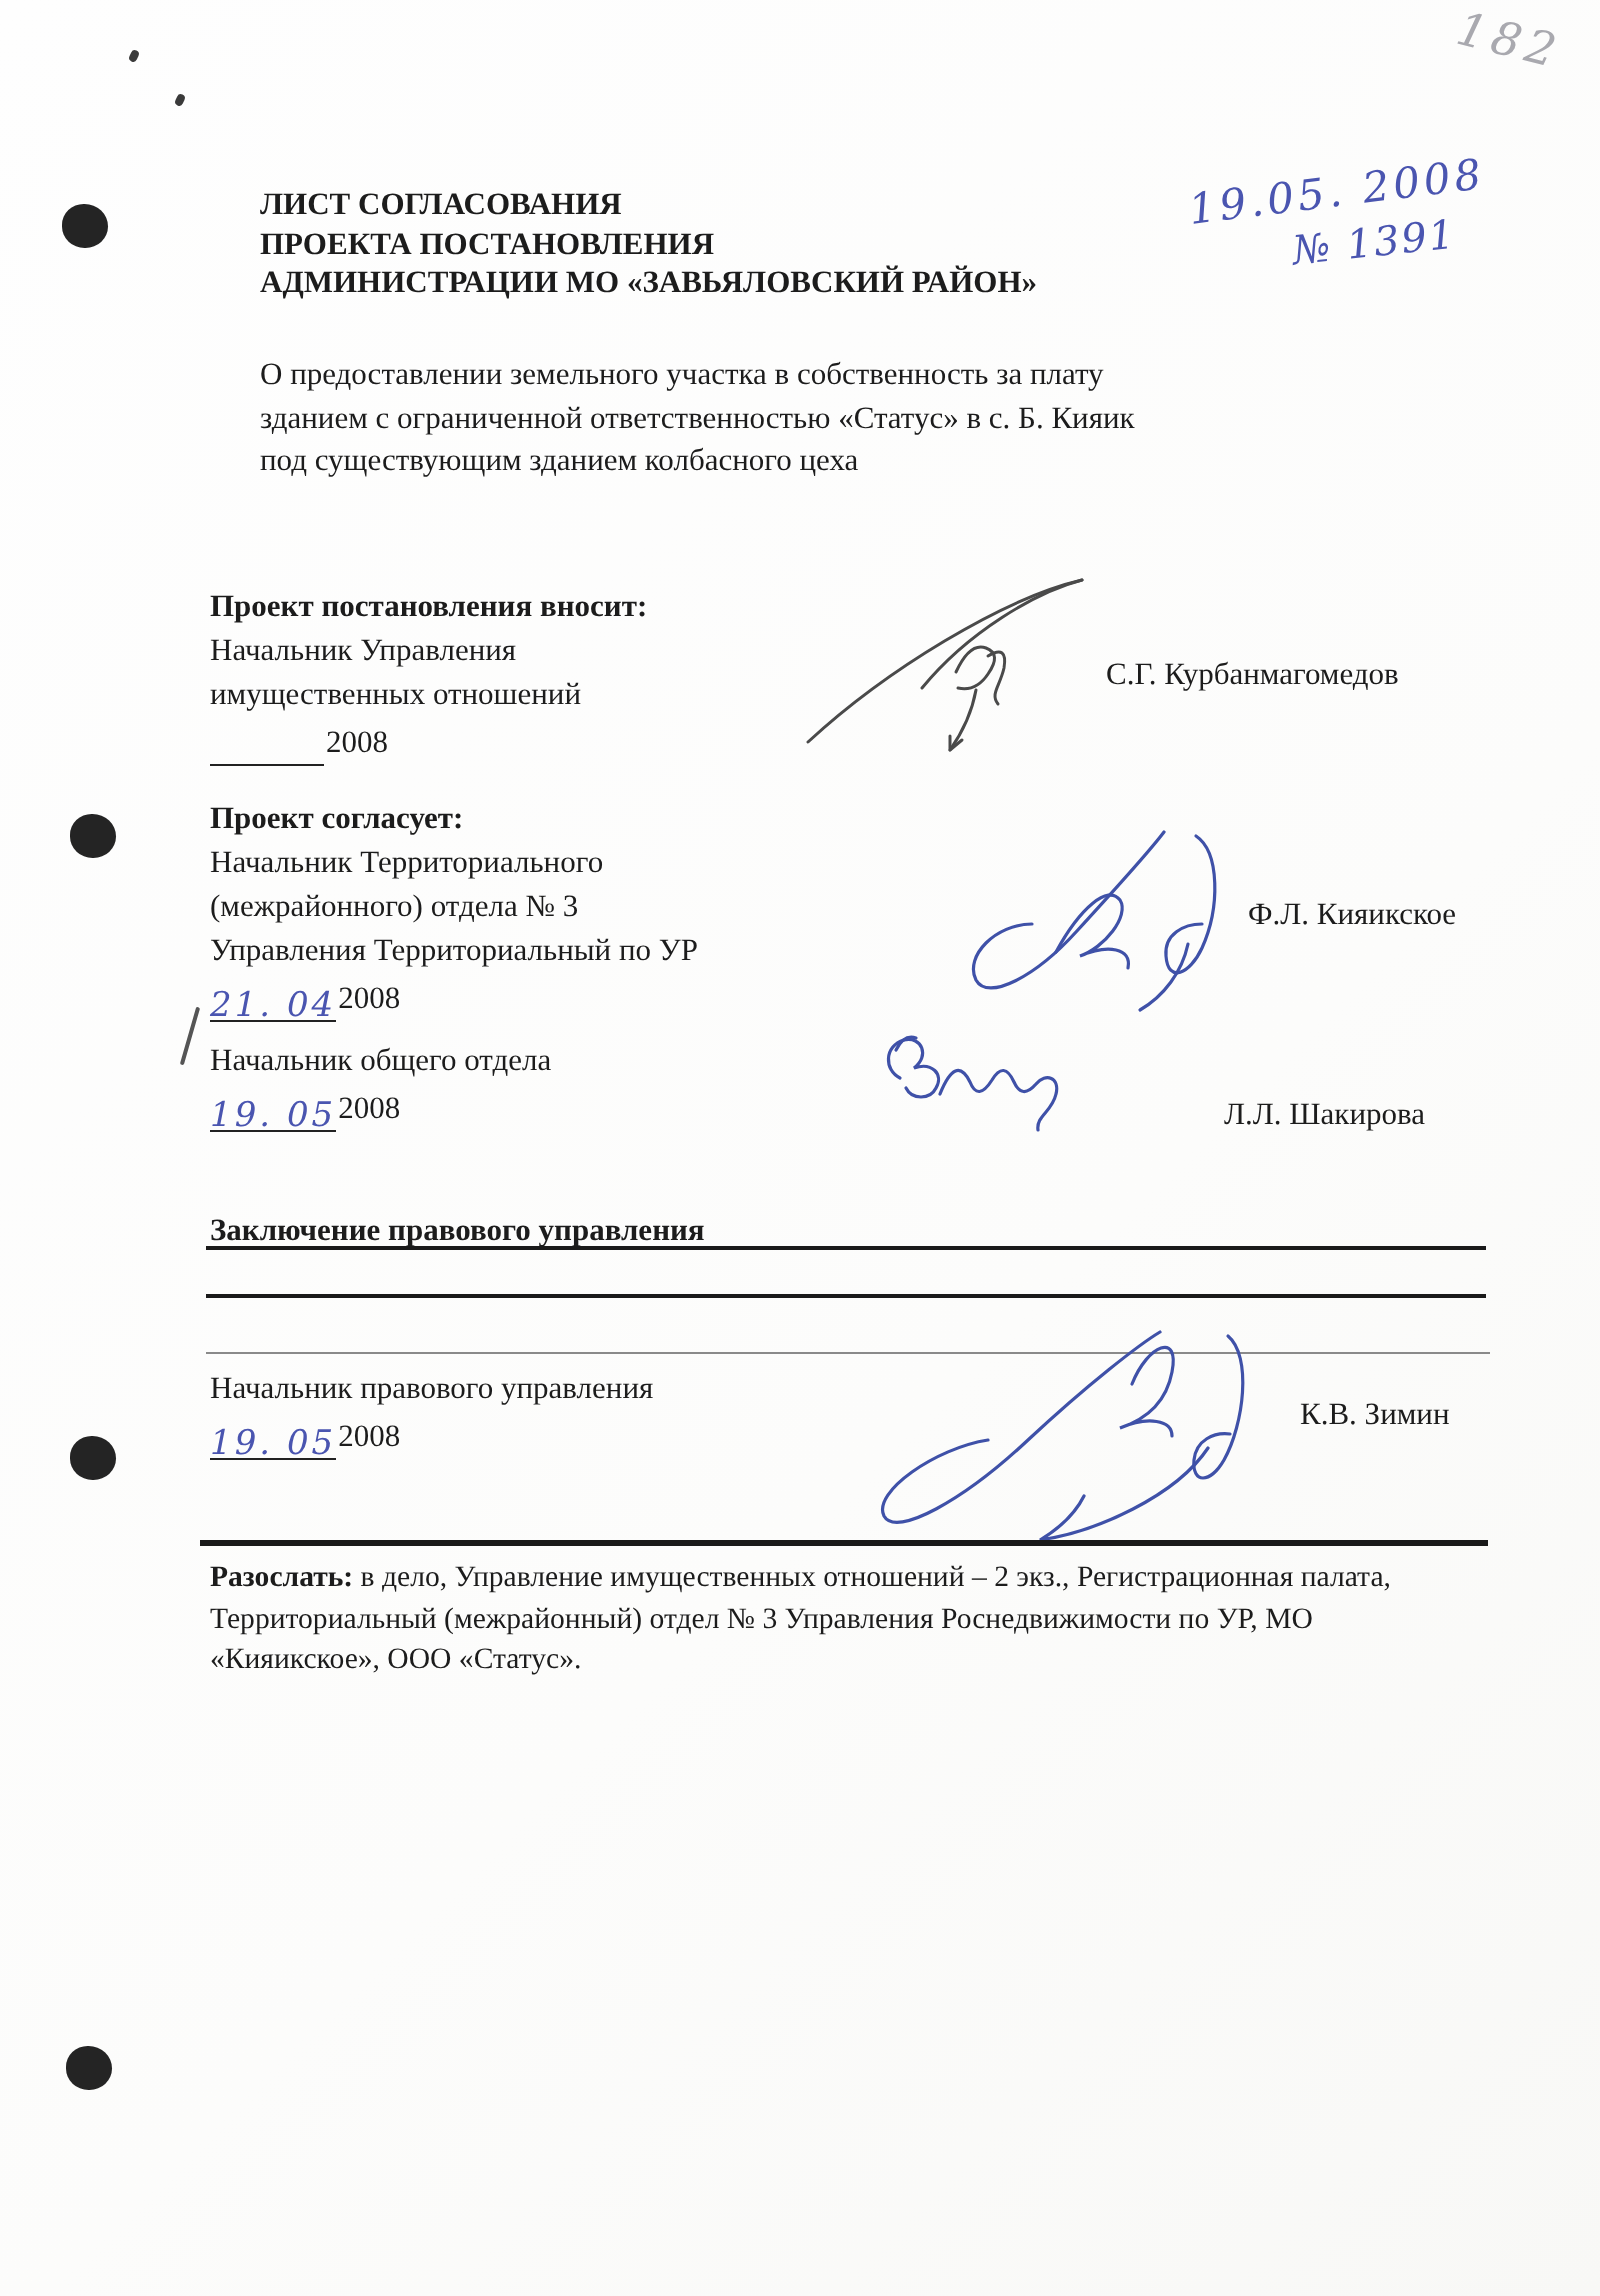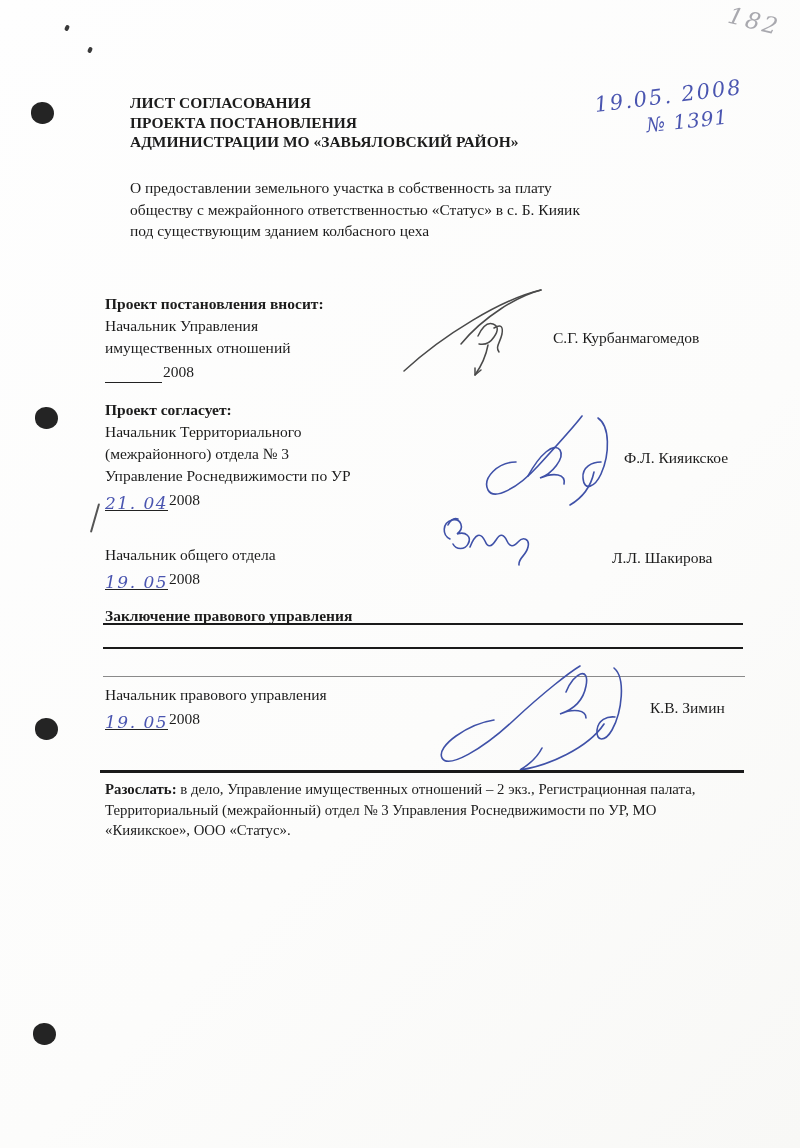--- a/index.html
+++ b/index.html
@@ -62,21 +62,21 @@
   <div class="stamp-num hw-blue" style="left:646px;top:109px;">№ 1391</div>
 
   <div class="title-block">
     <div>ЛИСТ СОГЛАСОВАНИЯ</div>
     <div>ПРОЕКТА ПОСТАНОВЛЕНИЯ</div>
     <div>АДМИНИСТРАЦИИ МО «ЗАВЬЯЛОВСКИЙ РАЙОН»</div>
   </div>
 
   <div class="subject-block">
     <div>О предоставлении  земельного участка в собственность за плату</div>
-    <div>обществу с межрайонного ответственностью «Статус» в с. Б. Кияик</div>
+    <div>зданием с ограниченной ответственностью «Статус» в с. Б. Кияик</div>
     <div>под существующим зданием колбасного цеха</div>
   </div>
 
   <div class="sec" style="top:293px;">
     <div class="hd">Проект  постановления вносит:</div>
     <div>Начальник Управления</div>
     <div>имущественных отношений</div>
     <div class="date-row"><span class="blank"><span class="hw hw-blue"></span></span><span class="year">2008</span></div>
   </div>
   <svg class="sig" style="left:398px;top:283px;" width="152" height="96" viewBox="0 0 152 96">
@@ -88,35 +88,35 @@
       <path d="M 90 62 C 88 73, 84 82, 77 92"></path>
       <path d="M 77 92 l 6 -5 M 77 92 l 0 -7"></path>
     </g>
   </svg>
   <div class="signer" style="left:553px;top:329px;">С.Г. Курбанмагомедов</div>
 
   <div class="sec" style="top:399px;">
     <div class="hd">Проект согласует:</div>
     <div>Начальник Территориального</div>
     <div>(межрайонного) отдела № 3</div>
-    <div>Управление Роснедвижимости по УР</div>
+    <div>Управления Территориальный по УР</div>
     <div class="date-row"><span class="blank"><span class="hw hw-blue">21. 04</span></span><span class="year">2008</span></div>
   </div>
   <svg class="sig" style="left:478px;top:404px;" width="150" height="106" viewBox="0 0 150 106">
     <g fill="none" stroke="#3f51a8" stroke-width="1.6" stroke-linecap="round">
       <path d="M 38 58 C 20 58, 4 74, 10 86 C 16 97, 40 84, 60 62 C 82 38, 98 20, 104 12"></path>
       <path d="M 50 72 c 12 -22 26 -34 32 -26 c 5 8 -8 24 -20 28 c 14 -6 26 -4 24 6"></path>
       <path d="M 120 14 c 12 8 12 36 3 56 c -6 13 -17 18 -18 4 c -1 -11 9 -16 18 -16"></path>
       <path d="M 116 68 c -3 14 -12 26 -24 33"></path>
     </g>
   </svg>
   <div class="signer" style="left:624px;top:449px;">Ф.Л. Кияикское</div>
 
   <div class="pen-slash" style="left:94px;top:503px;"></div>
-  <div class="sec" style="top:544px;">
+  <div class="sec" style="top:520px;">
     <div>Начальник общего отдела</div>
     <div class="date-row"><span class="blank"><span class="hw hw-blue">19. 05</span></span><span class="year">2008</span></div>
   </div>
   <svg class="sig" style="left:428px;top:509px;" width="116" height="58" viewBox="0 0 116 58">
     <g fill="none" stroke="#3f51a8" stroke-width="1.6" stroke-linecap="round">
       <path d="M 20 16 q 4 -8 10 -6"></path>
       <path d="M 22 30 c -8 -4 -8 -16 2 -19 c 9 -2 13 8 5 14 c 9 -3 15 3 11 10 c -3 6 -12 6 -15 0"></path>
       <path d="M 42 38 q 8 -20 15 -6 q 4 10 11 -1 q 6 -10 11 1 q 4 9 11 1 c 5 -6 12 -3 10 5 c -2 9 -10 11 -9 18"></path>
     </g>
   </svg>

